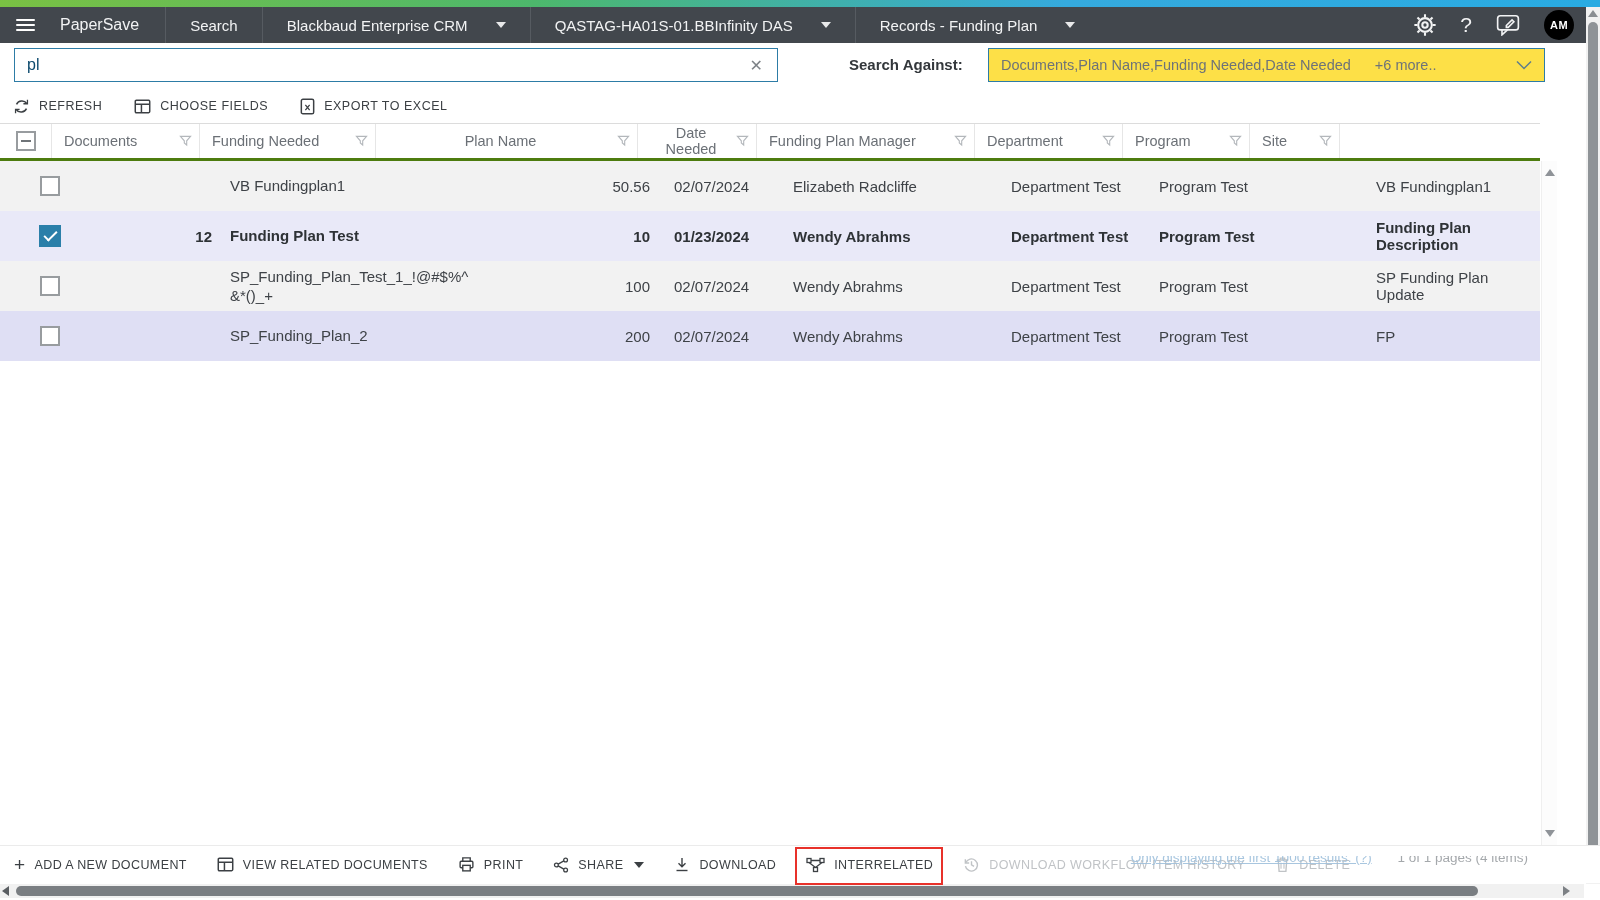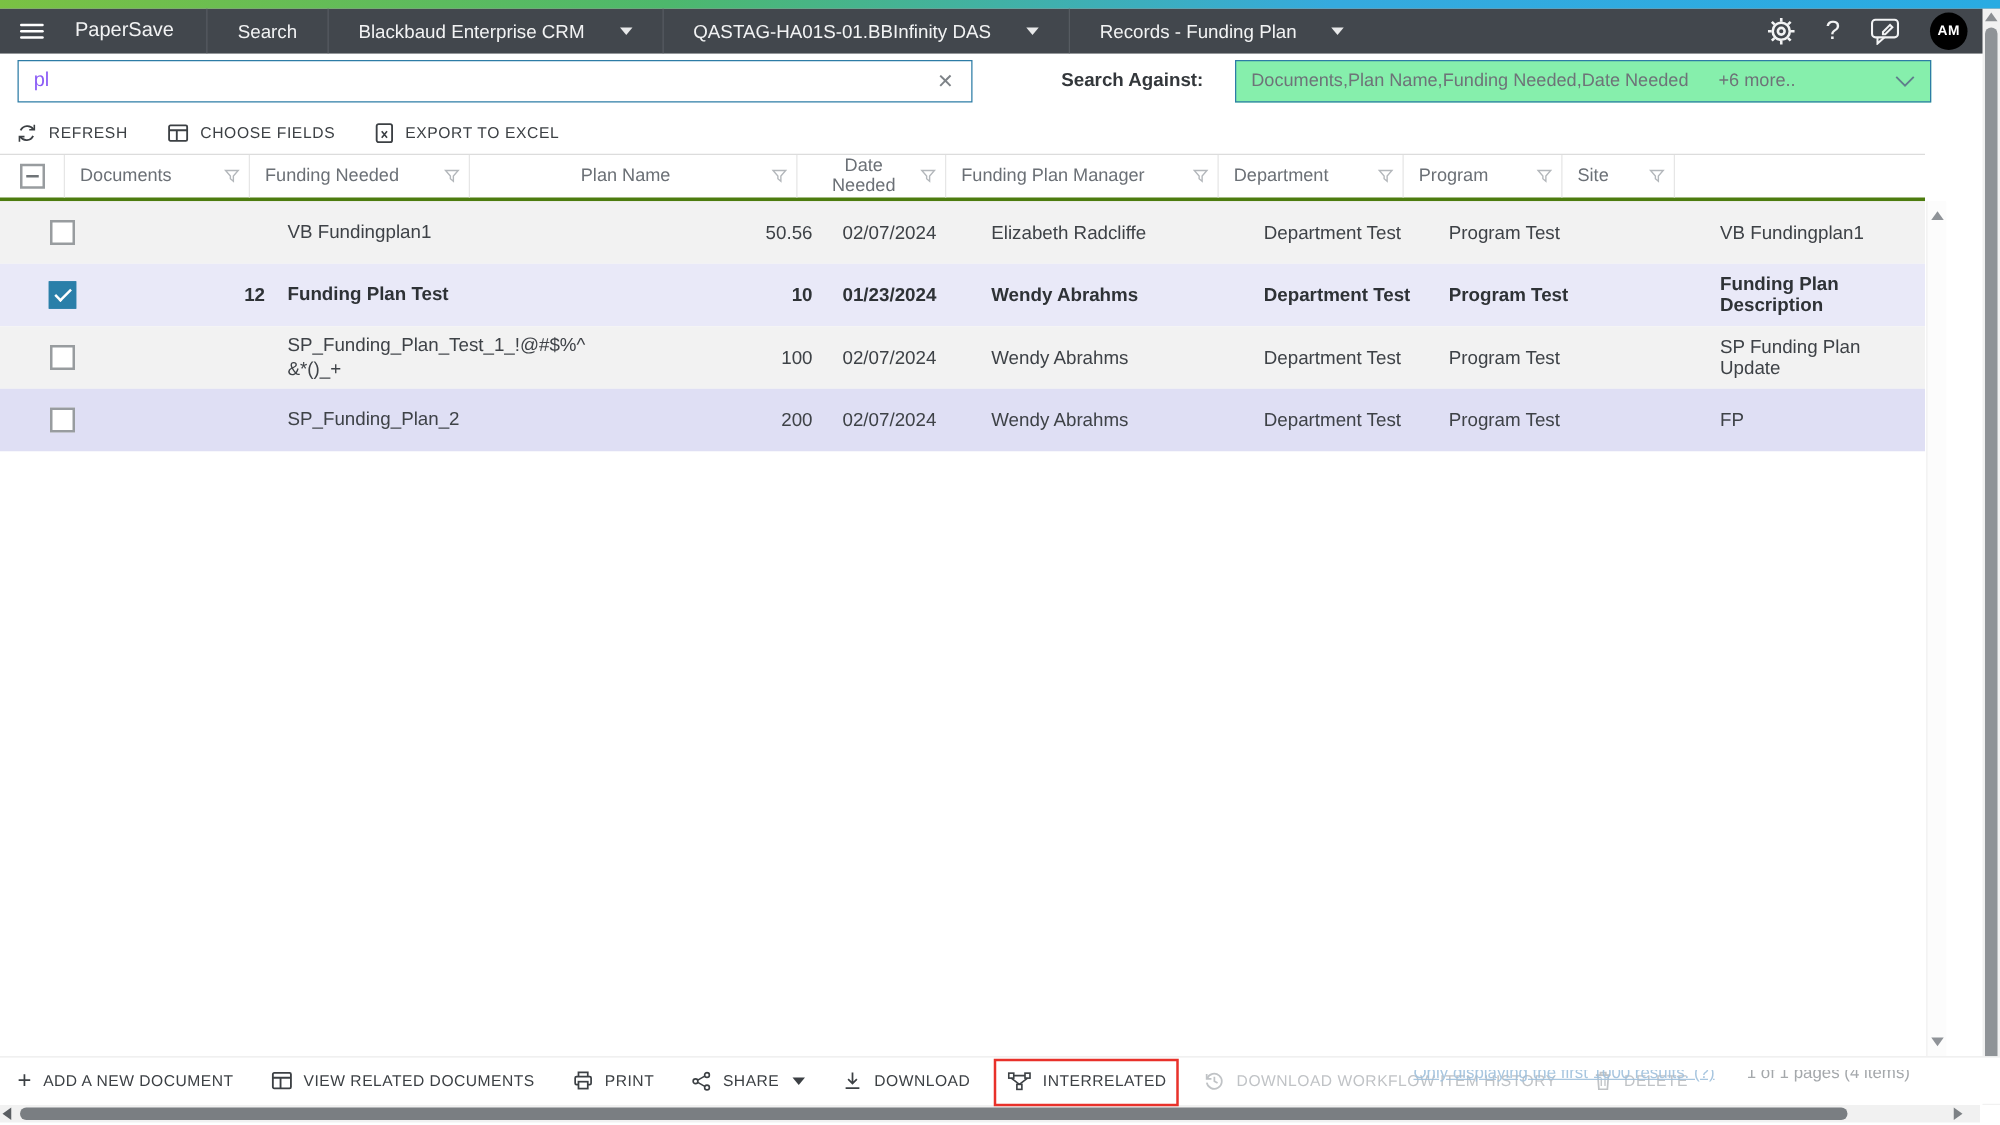--- a/index.html
+++ b/index.html
@@ -22,24 +22,24 @@
   .tb-right { margin-left:auto; display:flex; align-items:center; gap:24px; padding-right:26px; }
   .tb-icon { display:flex; align-items:center; justify-content:center; cursor:pointer; }
   .help-glyph { font-size:21px; color:#f2f3f4; font-weight:400; }
   .avatar { width:30px; height:30px; border-radius:50%; background:#000000; color:#fff; font-size:11px; font-weight:bold;
     display:flex; align-items:center; justify-content:center; letter-spacing:.5px; }
 
   
   .search-row { position:absolute; top:43px; left:0; width:1600px; height:46px; background:#fff; }
   .search-box { position:absolute; left:14px; top:5px; width:764px; height:34px; border:1px solid #2d7ca6; background:#fff;
     display:flex; align-items:center; padding:0 12px; }
-  .search-input { flex:1; border:none; outline:none; font-size:16px; color:#8b5cf6; font-family:"Liberation Sans",sans-serif; background:transparent; }
+  .search-input { flex:1; border:none; outline:none; font-size:16px; color:#0c4a6e; font-family:"Liberation Sans",sans-serif; background:transparent; }
   .clear-x { color:#7d8287; font-size:16px; cursor:pointer; padding:0 2px; }
   .against-label { position:absolute; left:849px; top:13px; font-size:15px; font-weight:bold; color:#33373b; }
-  .against-select { position:absolute; left:988px; top:5px; width:557px; height:34px; border:1px solid #2d7ca6; background:#86efac;
+  .against-select { position:absolute; left:988px; top:5px; width:557px; height:34px; border:1px solid #2d7ca6; background:#fde047;
     display:flex; align-items:center; padding:0 12px; cursor:pointer; }
   .against-text { color:#6e7378; font-size:14.5px; white-space:nowrap; overflow:hidden; }
   .against-more { color:#6e7378; font-size:14.5px; margin-left:24px; }
   .against-chevron { margin-left:auto; }
 
   
   .grid-toolbar { position:absolute; top:89px; left:0; width:1600px; height:34px; display:flex; align-items:center; padding-left:13px; gap:32px; }
   .tool-btn { display:flex; align-items:center; gap:9px; font-size:12.5px; letter-spacing:.5px; color:#3c4044; cursor:pointer; white-space:nowrap; }
 
   

